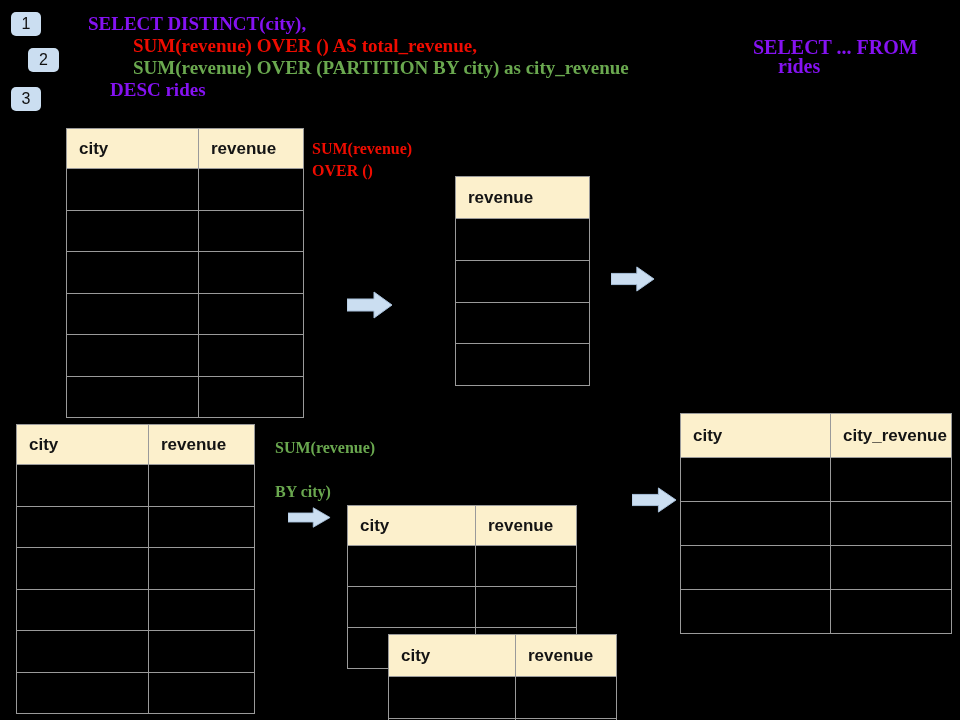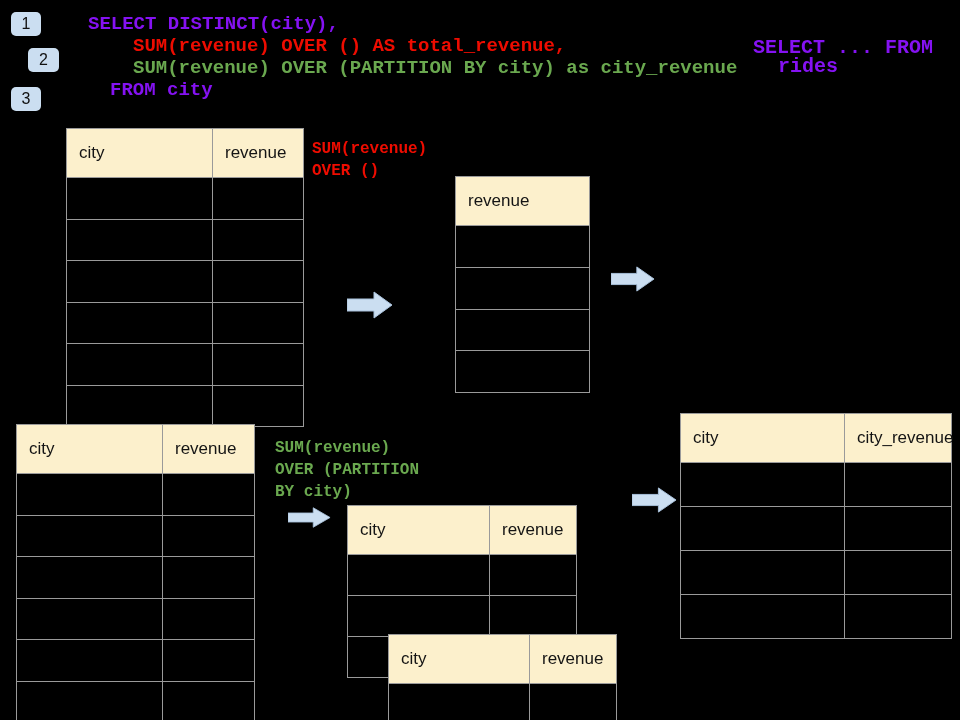--- a/index.html
+++ b/index.html
@@ -3,31 +3,31 @@
 <meta charset="utf-8">
 <style>
   html,body{margin:0;padding:0;background:#000;}
   .stage{position:relative;width:960px;height:720px;background:#000;overflow:hidden;
          font-family:"Liberation Sans",sans-serif;}
   
   .badge{position:absolute;background:#CBDEF1;border-radius:5px;color:#111;
          display:flex;align-items:center;justify-content:center;
          font:16px "Liberation Sans",sans-serif;}
   
-  .mono{position:absolute;font-family:Liberation Mono, monospace;
+  .mono{position:absolute;font-family:Liberation Serif, serif;
         font-weight:bold;white-space:pre;}
   .code-line{font-size:19px;line-height:22px;}
   .label-line{font-size:16px;line-height:22px;}
   .note-line{font-size:20px;line-height:19px;}
   .c-purple{color:#8512F2;}
   .c-red{color:#EE0C00;}
   .c-green{color:#6AA84F;}
   
   .tbl{position:absolute;border-collapse:collapse;table-layout:fixed;background:#000;}
-  .tbl td{border:1px solid #9A9A9A;padding:14px;}
+  .tbl td{border:1px solid #9A9A9A;padding:0;font-weight:bold;}
   .tbl td.th{background:#FCF0CC;color:#141414;font-size:17px;
              font-family:"Liberation Sans",sans-serif;padding-left:12px;vertical-align:middle;}
   .t-a tr{height:41.5px}.t-a tr.hd{height:40px}
   .t-b tr{height:41.8px}.t-b tr.hd{height:42px}
   .t-c tr{height:41.5px}.t-c tr.hd{height:40px}
   .t-d tr{height:41px}  .t-d tr.hd{height:40px}
   .t-e tr{height:41.5px}.t-e tr.hd{height:42px}
   .t-f tr{height:44px}  .t-f tr.hd{height:44px}
   .arrow{position:absolute;}
 </style>
@@ -36,30 +36,29 @@
 
 <div class="stage">
 
   <div class="badge" style="left:11px;top:12px;width:30px;height:24px">1</div>
   <div class="badge" style="left:28px;top:48px;width:31px;height:24px">2</div>
   <div class="badge" style="left:11px;top:87px;width:30px;height:24px">3</div>
 
   <div class="mono code-line c-purple" style="left:88px;top:13px">SELECT DISTINCT(city),</div>
   <div class="mono code-line c-red" style="left:133px;top:35px">SUM(revenue) OVER () AS total_revenue,</div>
   <div class="mono code-line c-green" style="left:133px;top:57px">SUM(revenue) OVER (PARTITION BY city) as city_revenue</div>
-  <div class="mono code-line c-purple" style="left:110px;top:79px">FROM city</div>
+  <div class="mono code-line c-purple" style="left:110px;top:79px">DESC rides</div>
 
   <div class="mono note-line c-purple" style="left:753px;top:38px">SELECT ... FROM</div>
   <div class="mono note-line c-purple" style="left:778px;top:57px">rides</div>
 
   <div class="mono label-line c-red" style="left:312px;top:138px">SUM(revenue)</div>
   <div class="mono label-line c-red" style="left:312px;top:160px">OVER ()</div>
 
   <div class="mono label-line c-green" style="left:275px;top:437px">SUM(revenue)</div>
-  <div class="mono label-line c-green" style="left:275px;top:459px">OVER (PARTITION</div>
   <div class="mono label-line c-green" style="left:275px;top:481px">BY city)</div>
 
   <table class="tbl t-a" style="left:66px;top:128px;width:238px">
     <tbody>
         <tr class="hd">
       <td class="th" style="width:119px">city</td>
       <td class="th">revenue</td>
     </tr>
     </tbody>
       <tbody>

